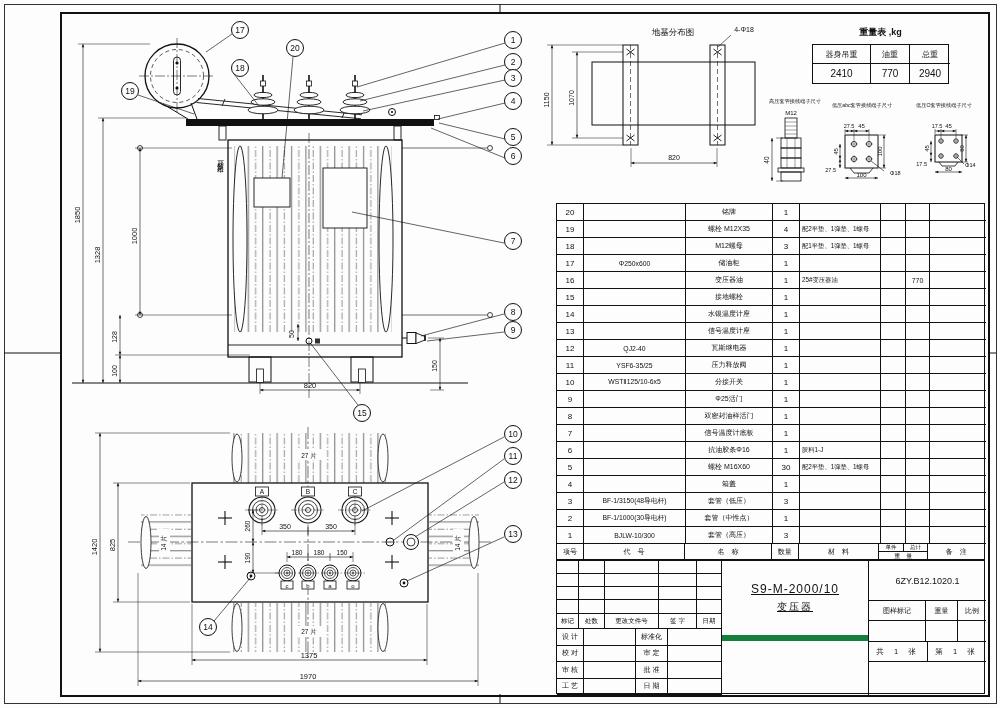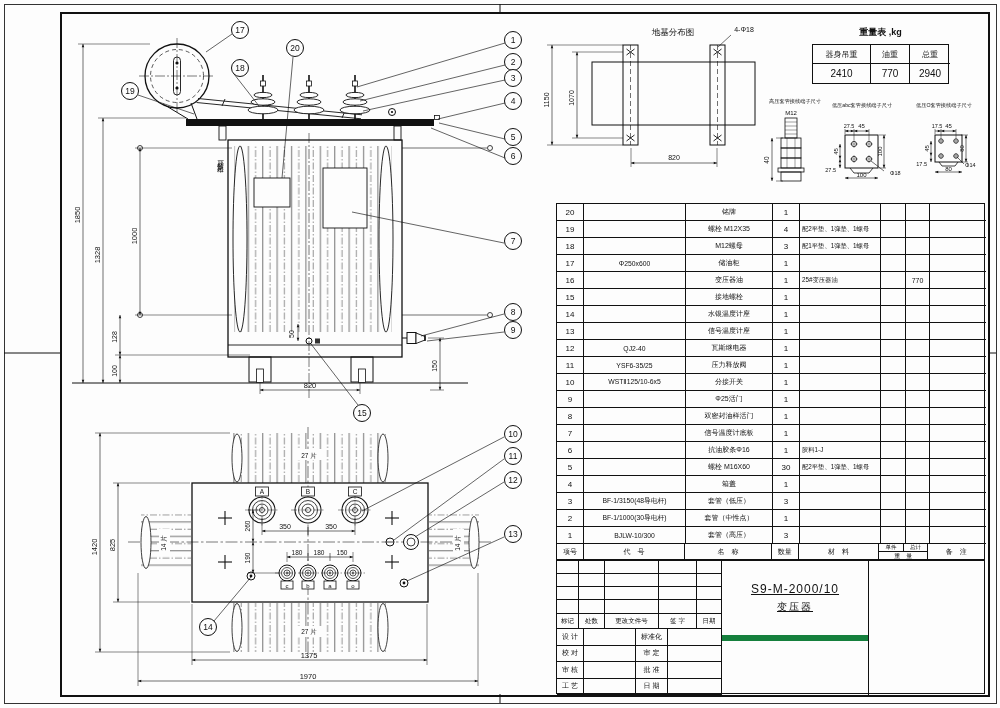--- a/index.html
+++ b/index.html
@@ -805,14 +805,31 @@
         <div></div>
       <div>日 期</div>
         <div></div>
     </div>
     <div class="midblock">
       <div class="midname">
         <div class="model">S9-M-2000/10</div>
         <div class="product">变压器</div>
       </div>
     </div>
+    <div class="rblock">
+      <div class="dno">6ZY.B12.1020.1</div>
+      <div class="mrow">
+        <div style="width:57px">图样标记</div>
+        <div style="width:32px">重量</div>
+        <div style="width:28px;border-right:none">比例</div>
+      </div>
+      <div class="erow">
+          <div style="width:57px"></div>
+          <div style="width:32px"></div>
+          <div style="width:28px;border-right:none"></div>
+        </div>
+      <div class="srow">
+        <div style="width:59px">共 1 张</div>
+        <div style="width:58px;border-right:none">第 1 张</div>
+      </div>
+    </div>
   </div>
 </div>
 
 </body></html>

